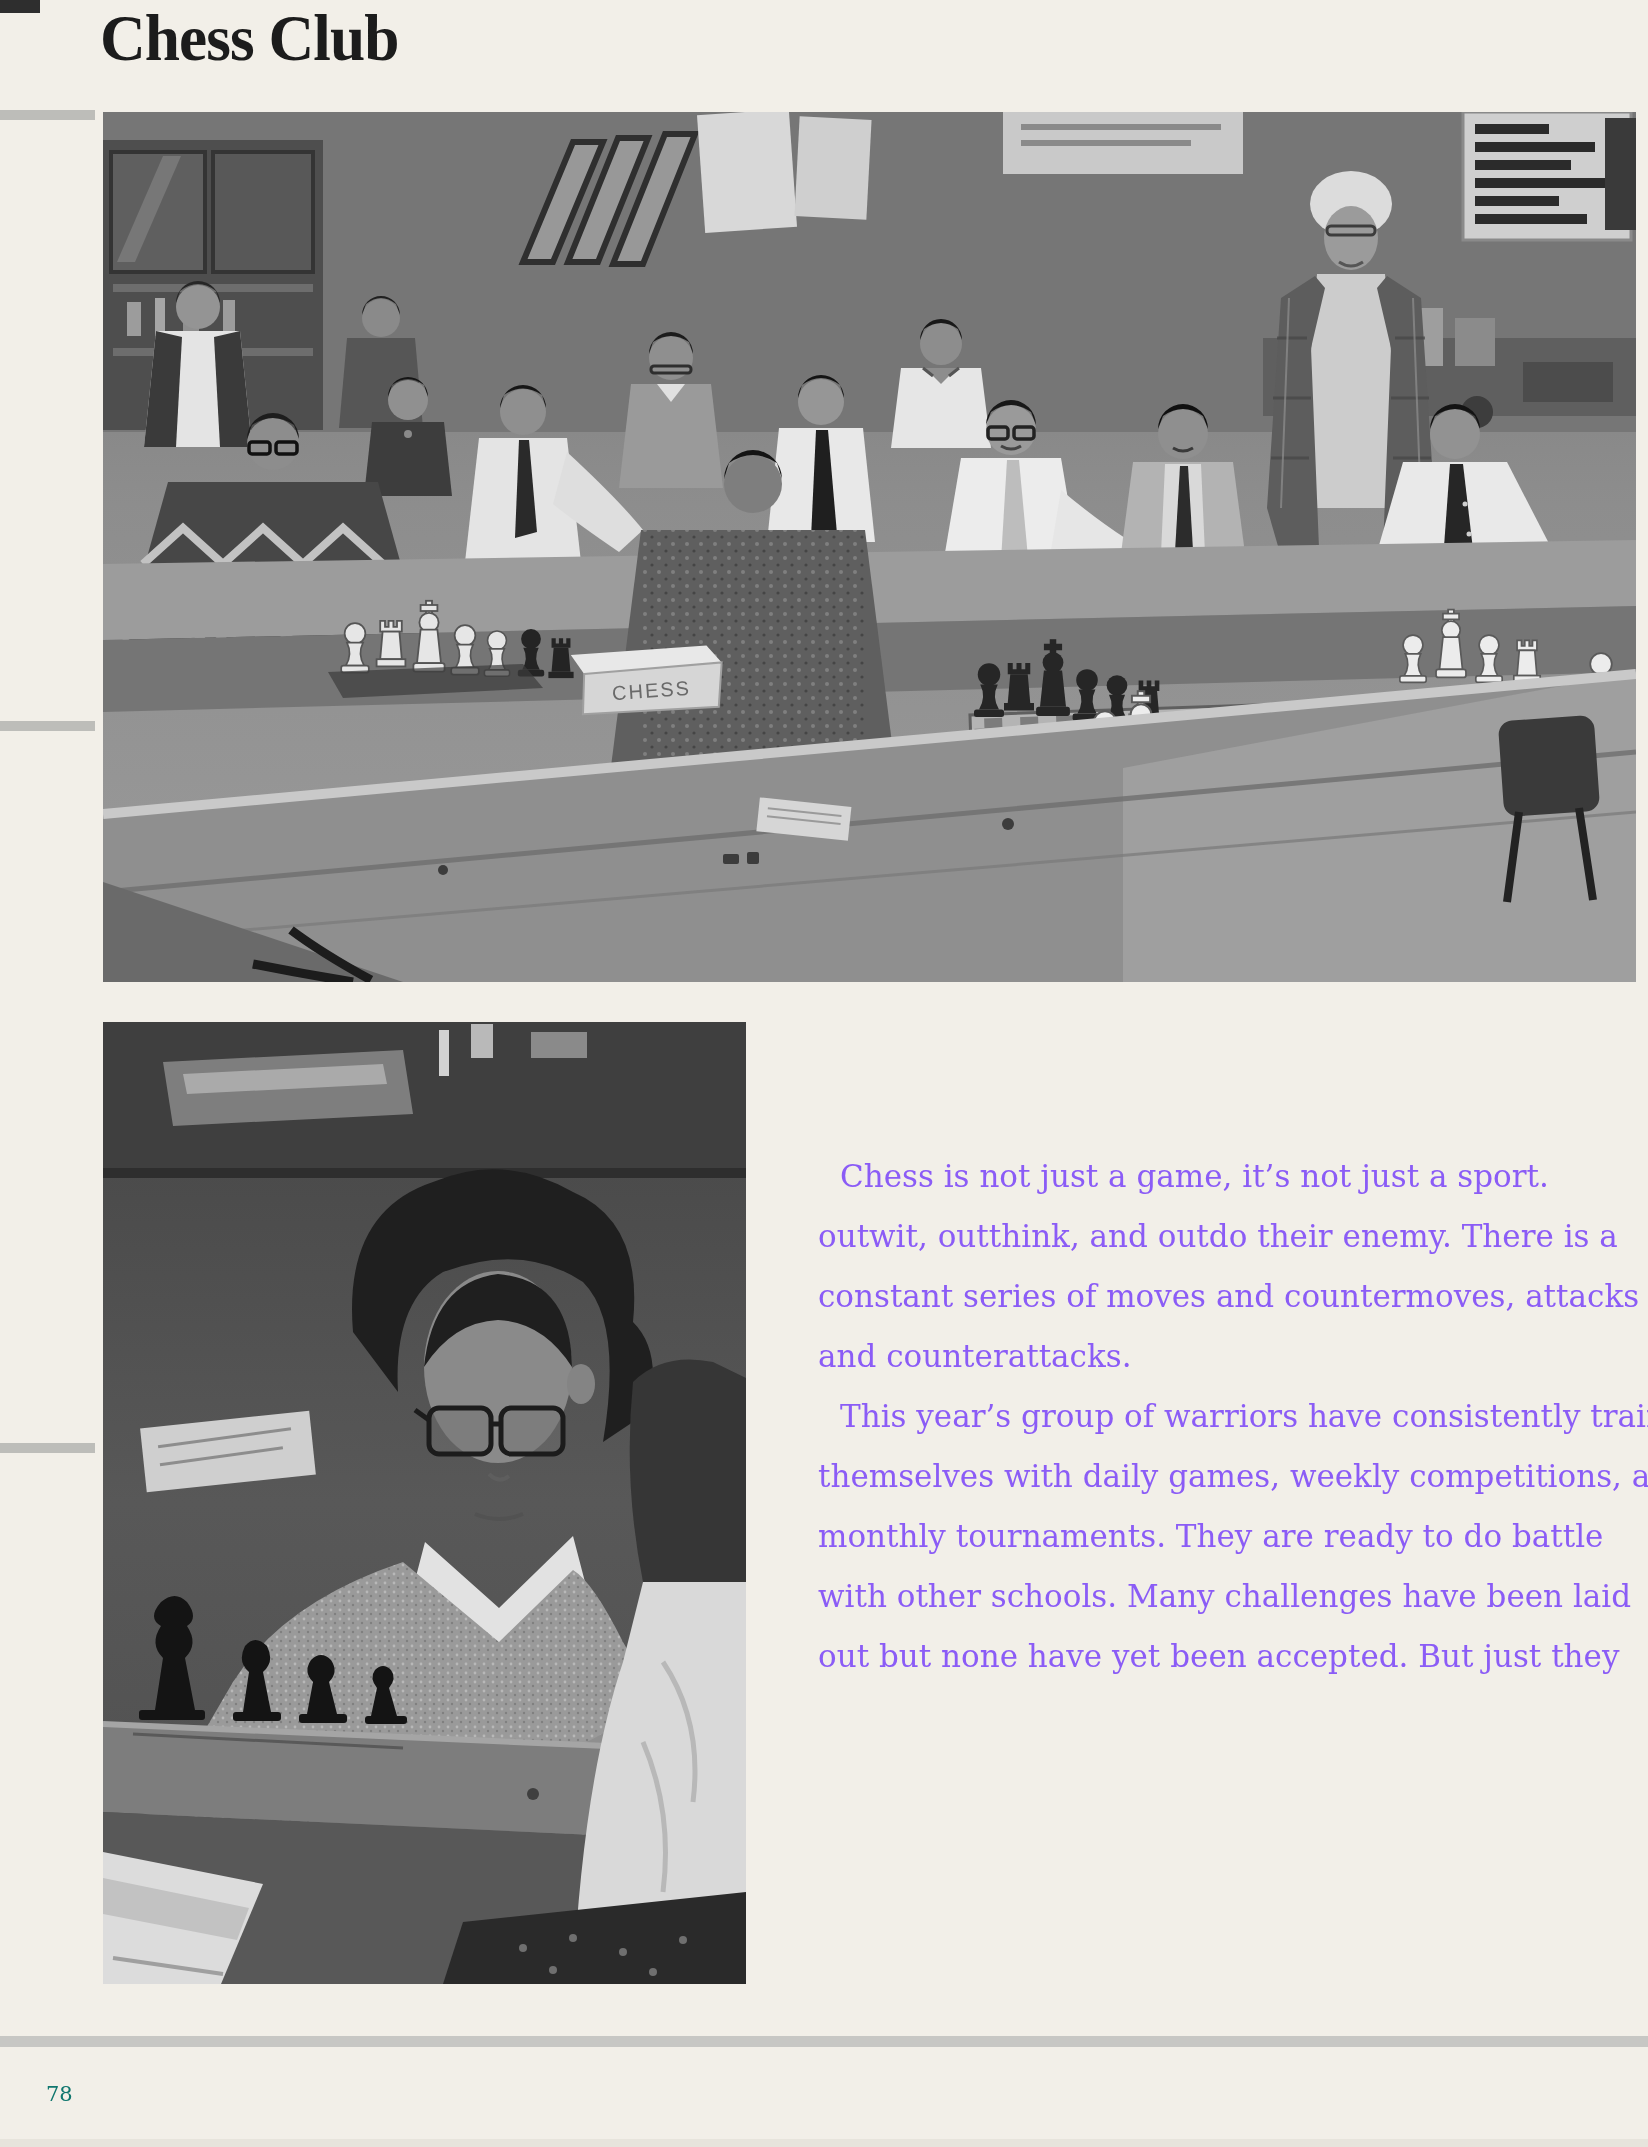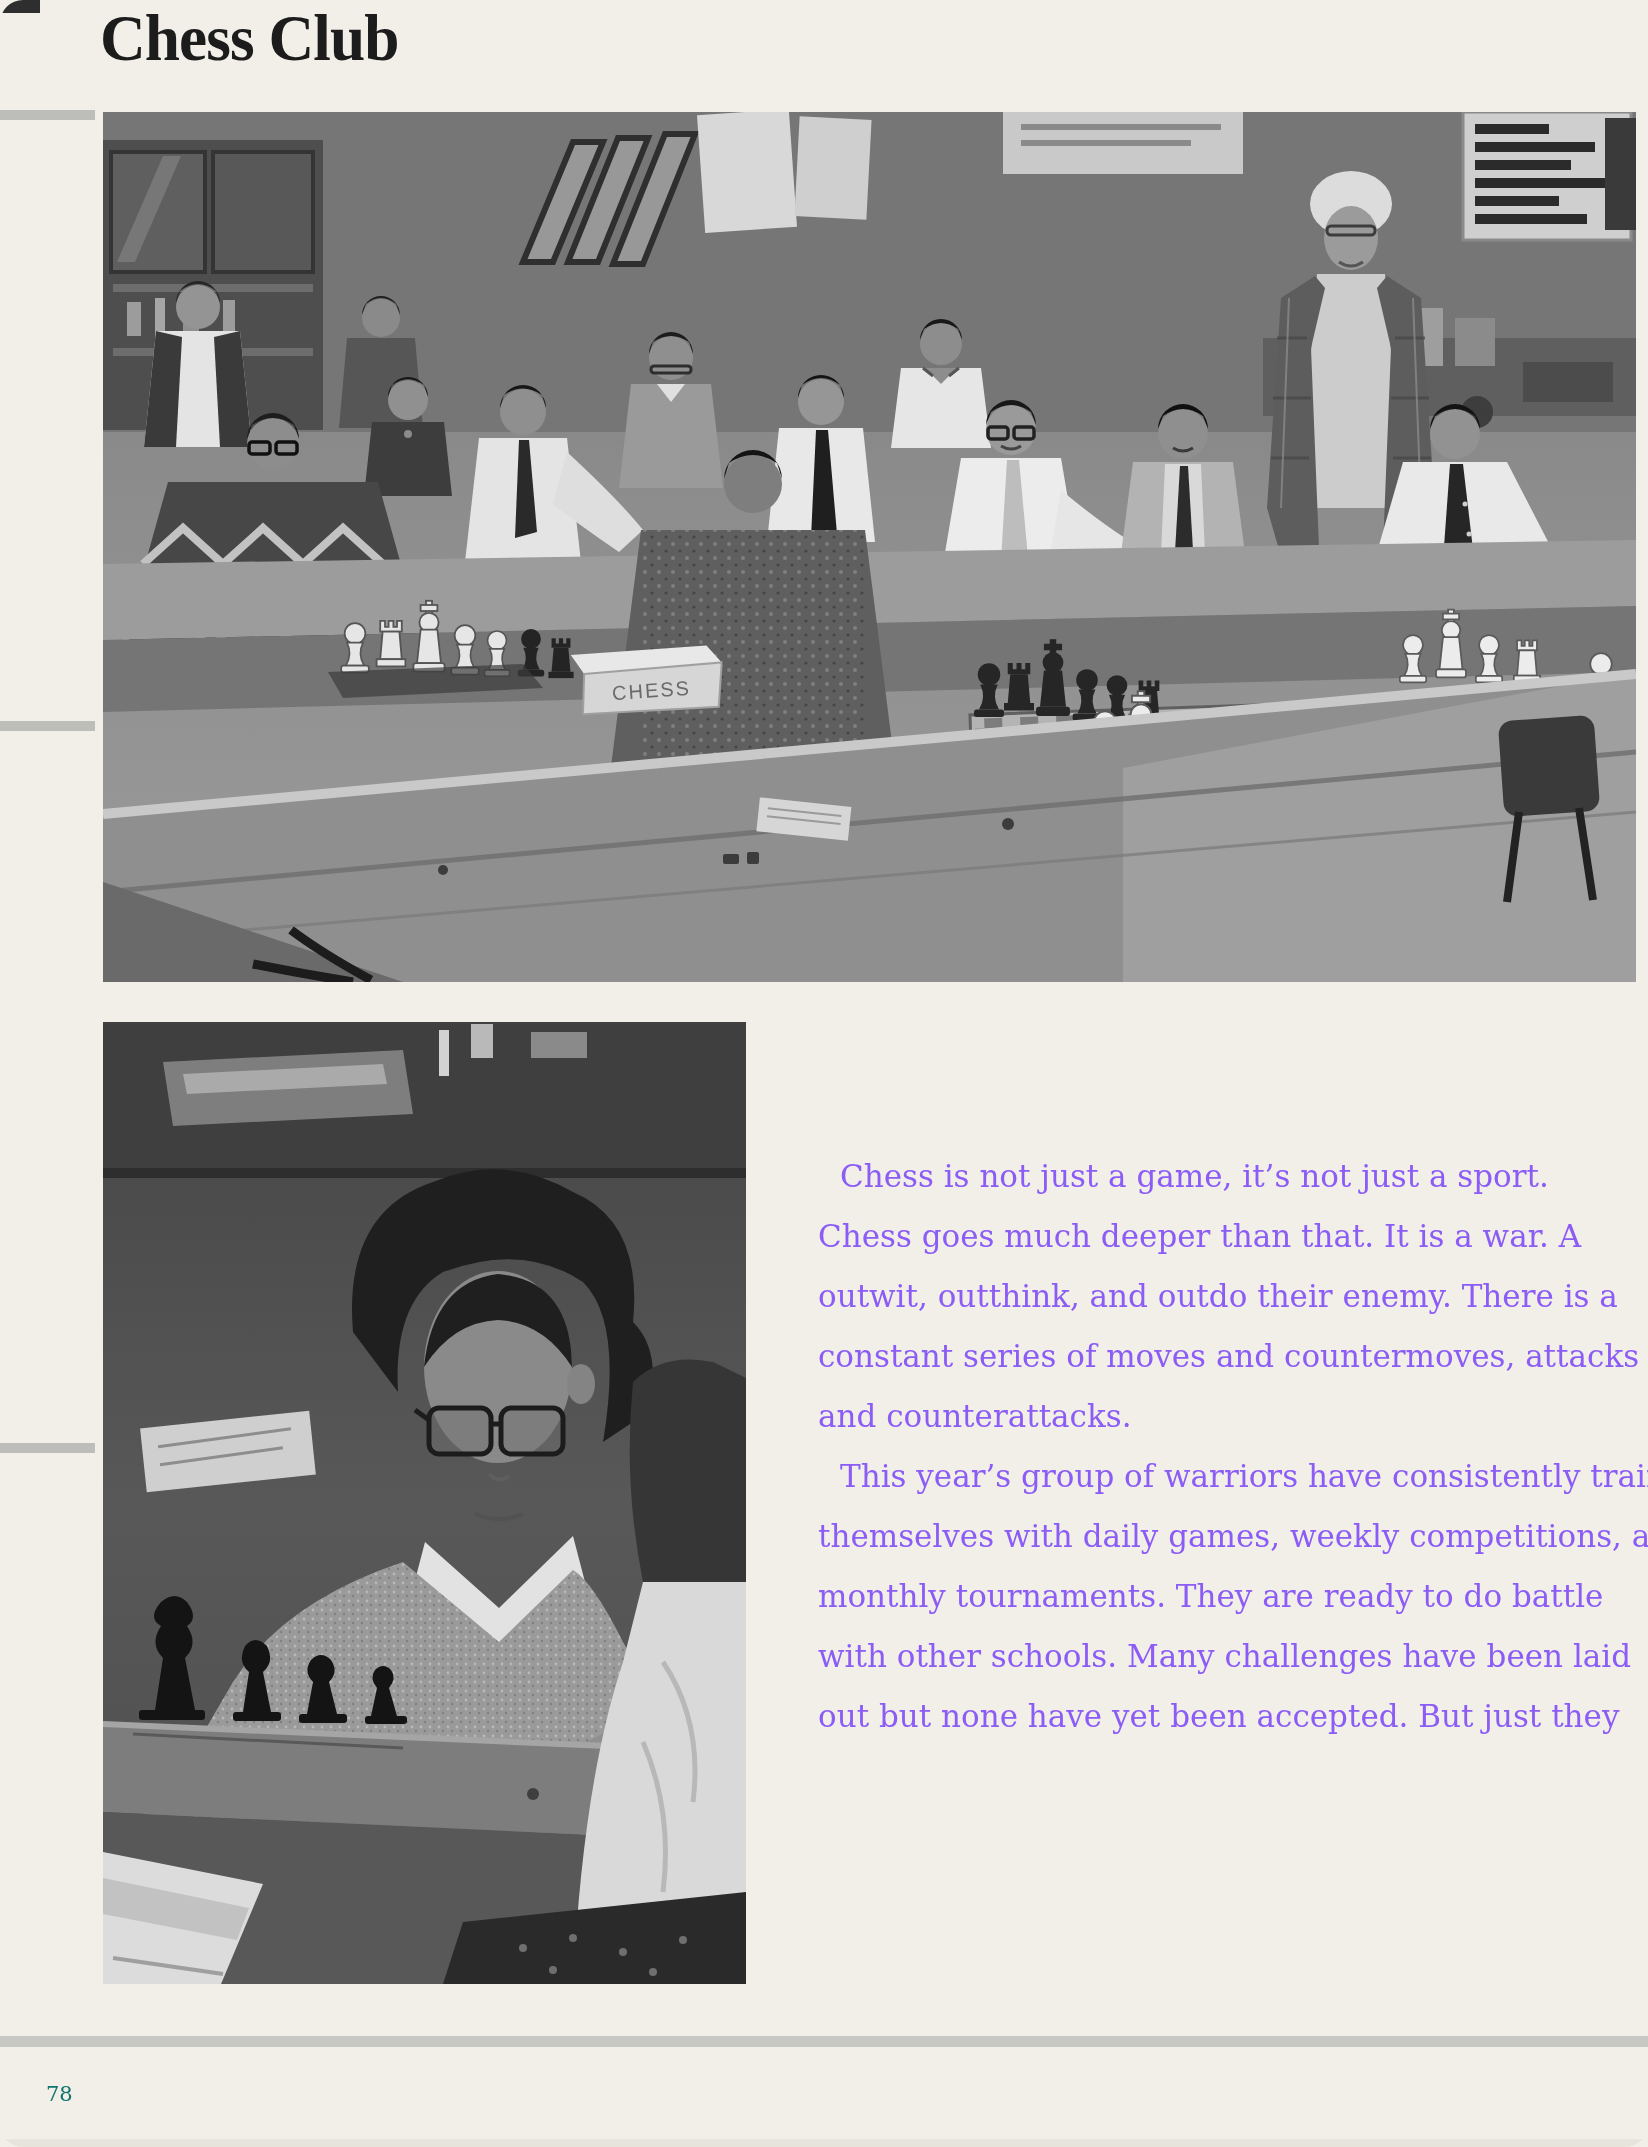--- a/index.html
+++ b/index.html
@@ -7,21 +7,20 @@
     background:#f2efe8;
     font-family:"DejaVu Serif", serif;
     width:1648px;
   }
   .page{
     position:relative;
     width:1648px;
     height:2147px;
     background:#f2efe8;
     overflow:hidden;
-    border-radius:23px;
   }
   .corner-mark{
     position:absolute; left:0; top:0;
     width:40px; height:13px;
     background:#2e2e2e;
   }
   .title{
     position:absolute; left:100px; top:0px;
     margin:0;
     font-family:"Liberation Serif", serif;
@@ -471,21 +470,20 @@
             <circle cx="580" cy="918" r="4"></circle>
           <circle cx="450" cy="948" r="4"></circle>
             <circle cx="550" cy="950" r="4"></circle>
         </g>
       </g>
     </svg>
   </figure>
 
   <div class="article">
     <p class="line indent">Chess is not just a game, it’s not just a sport.</p>
-    <p class="line">Chess goes much deeper than that. It is a war. A</p>
     <p class="line">outwit, outthink, and outdo their enemy. There is a</p>
     <p class="line">constant series of moves and countermoves, attacks</p>
     <p class="line">and counterattacks.</p>
     <p class="line indent">This year’s group of warriors have consistently trained</p>
     <p class="line">themselves with daily games, weekly competitions, and</p>
     <p class="line">monthly tournaments. They are ready to do battle</p>
     <p class="line">with other schools. Many challenges have been laid</p>
     <p class="line">out but none have yet been accepted. But just they</p>
   </div>
 

